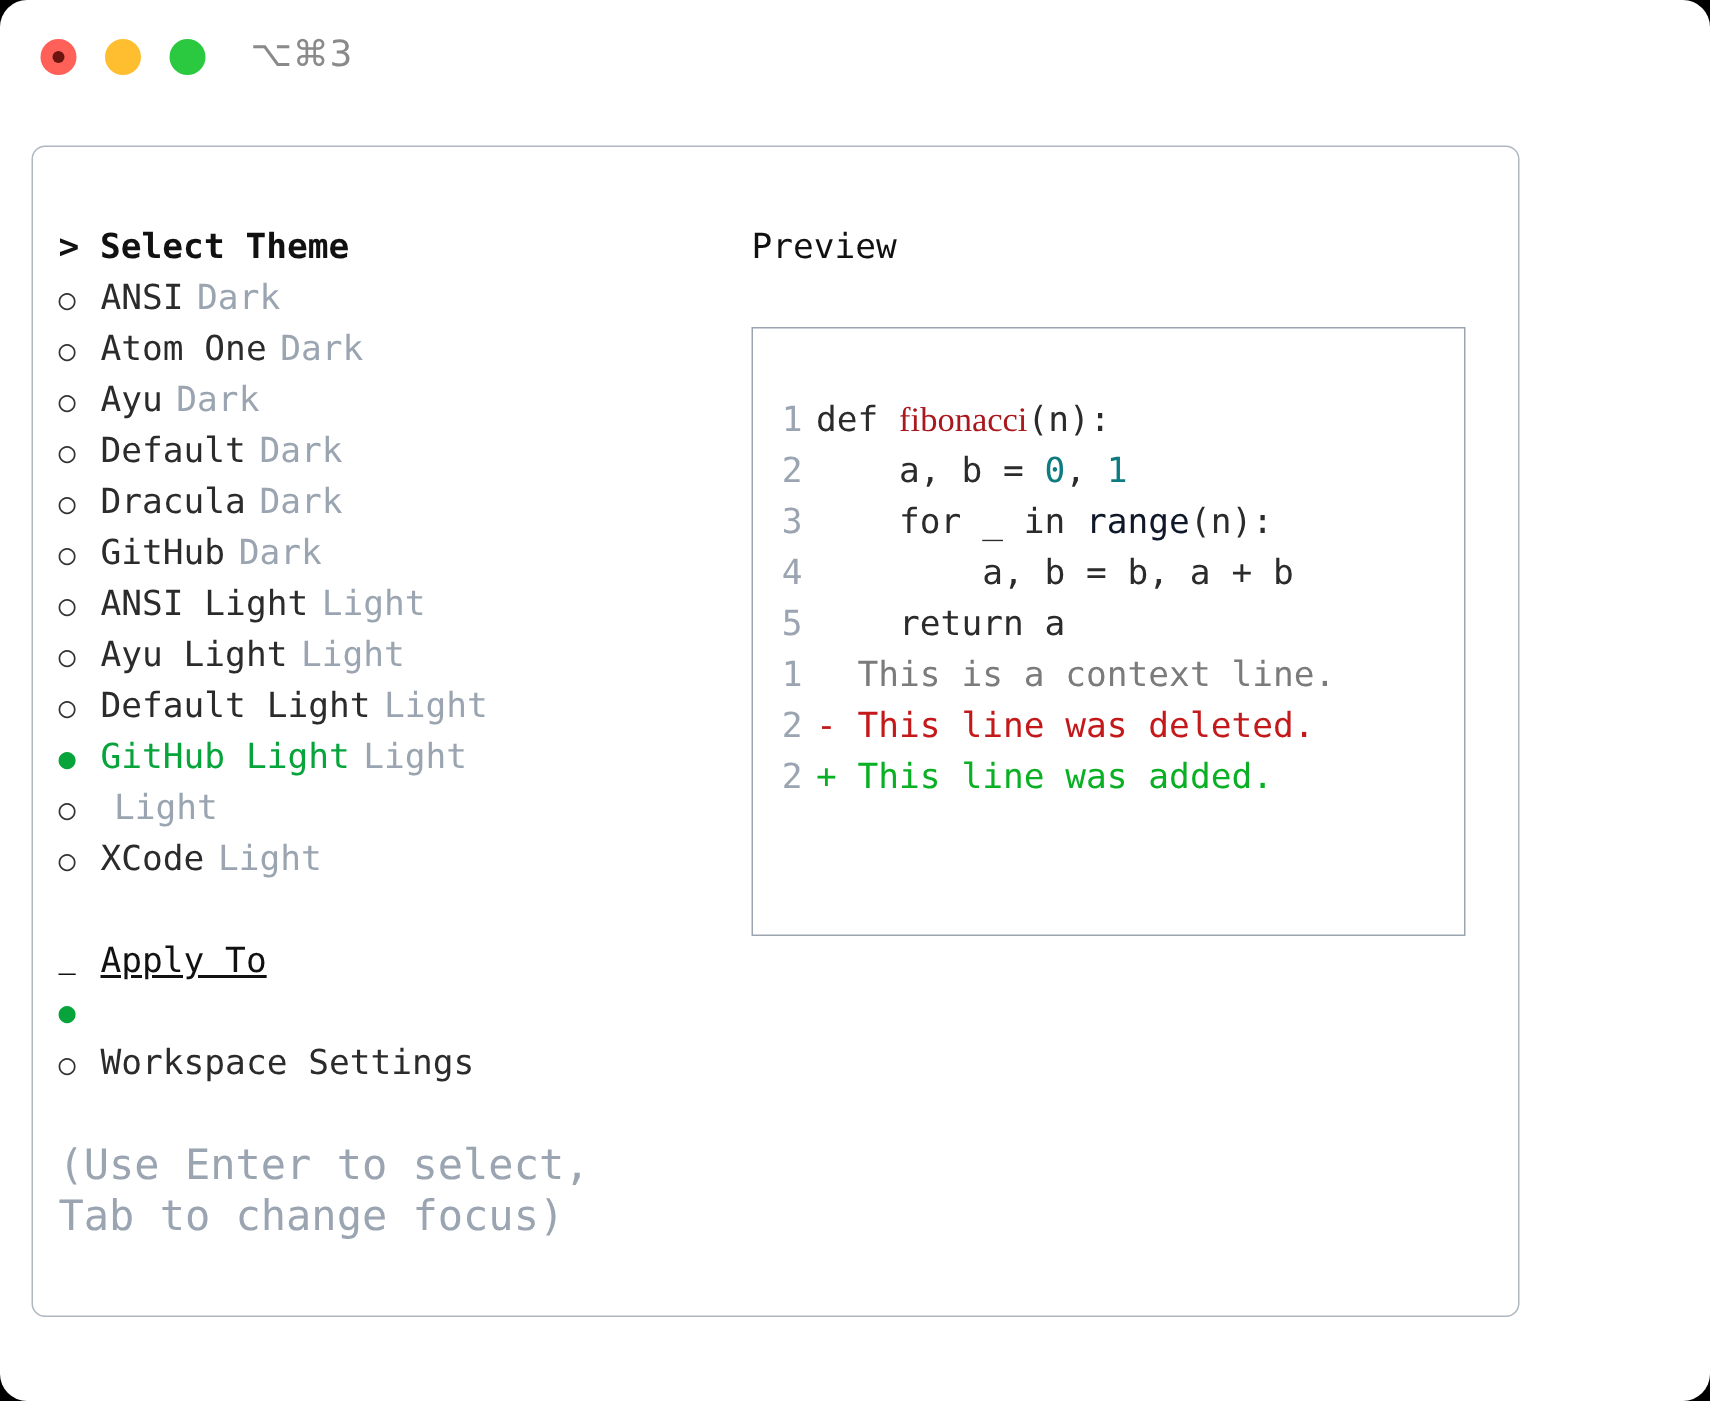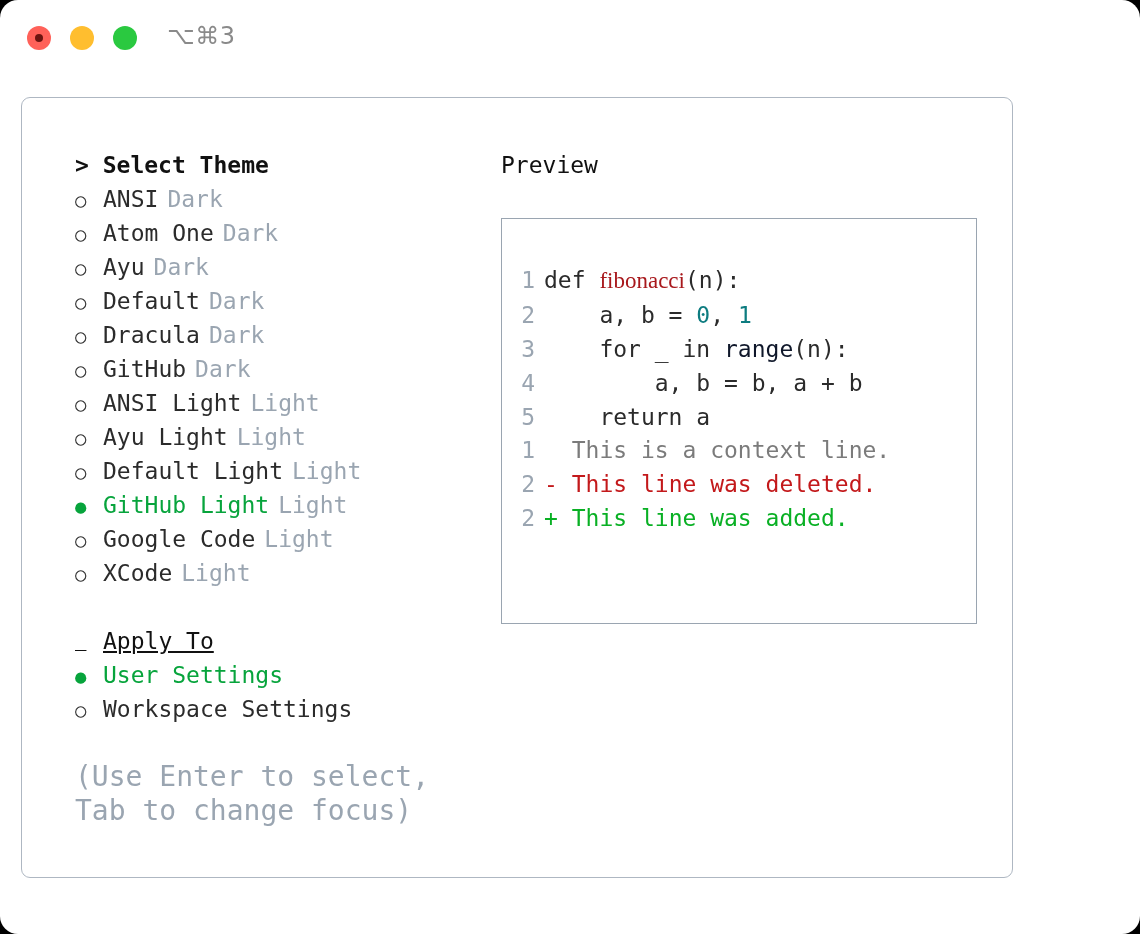--- a/index.html
+++ b/index.html
@@ -87,21 +87,20 @@
     width: 100%;
     height: 100%;
   }
 
   
   .left-pane {
     position: absolute;
     left: 17px;
     top: 50px;
     width: 440px;
-    margin-left: 36px;
   }
 
   .pane-title {
     font-size: 23px;
     color: #111111;
     line-height: 34px;
     white-space: pre;
   }
   .pane-title.bold { font-weight: bold; }
 
@@ -230,33 +229,33 @@
             <div class="opt-row"><span class="marker">○</span><span class="opt-label">ANSI</span><span class="opt-variant">Dark</span></div>
             <div class="opt-row"><span class="marker">○</span><span class="opt-label">Atom One</span><span class="opt-variant">Dark</span></div>
             <div class="opt-row"><span class="marker">○</span><span class="opt-label">Ayu</span><span class="opt-variant">Dark</span></div>
             <div class="opt-row"><span class="marker">○</span><span class="opt-label">Default</span><span class="opt-variant">Dark</span></div>
             <div class="opt-row"><span class="marker">○</span><span class="opt-label">Dracula</span><span class="opt-variant">Dark</span></div>
             <div class="opt-row"><span class="marker">○</span><span class="opt-label">GitHub</span><span class="opt-variant">Dark</span></div>
             <div class="opt-row"><span class="marker">○</span><span class="opt-label">ANSI Light</span><span class="opt-variant">Light</span></div>
             <div class="opt-row"><span class="marker">○</span><span class="opt-label">Ayu Light</span><span class="opt-variant">Light</span></div>
             <div class="opt-row"><span class="marker">○</span><span class="opt-label">Default Light</span><span class="opt-variant">Light</span></div>
             <div class="opt-row selected"><span class="marker sel">●</span><span class="opt-label">GitHub Light</span><span class="opt-variant">Light</span></div>
-            <div class="opt-row"><span class="marker">○</span><span class="opt-label">Google Code</span><span class="opt-variant">Light</span></div>
+            <div class="opt-row"><span class="marker">○</span><span class="opt-variant">Light</span></div>
             <div class="opt-row"><span class="marker">○</span><span class="opt-label">XCode</span><span class="opt-variant">Light</span></div>
           </div>
 
         <div class="spacer-row"></div>
 
         <div class="section-head">
           <span class="marker">○</span>
           <span>Apply To</span>
         </div>
 
         <div class="opt-list" id="apply-list">
-            <div class="opt-row selected"><span class="marker sel">●</span><span class="opt-label">User Settings</span></div>
+            <div class="opt-row selected"><span class="marker sel">●</span></div>
             <div class="opt-row"><span class="marker">○</span><span class="opt-label">Workspace Settings</span></div>
           </div>
 
         <div class="hint">(Use Enter to select, Tab to change focus)</div>
       </div>
 
       <div class="right-pane">
         <div class="pane-title">Preview</div>
 
         <div class="preview-box">

